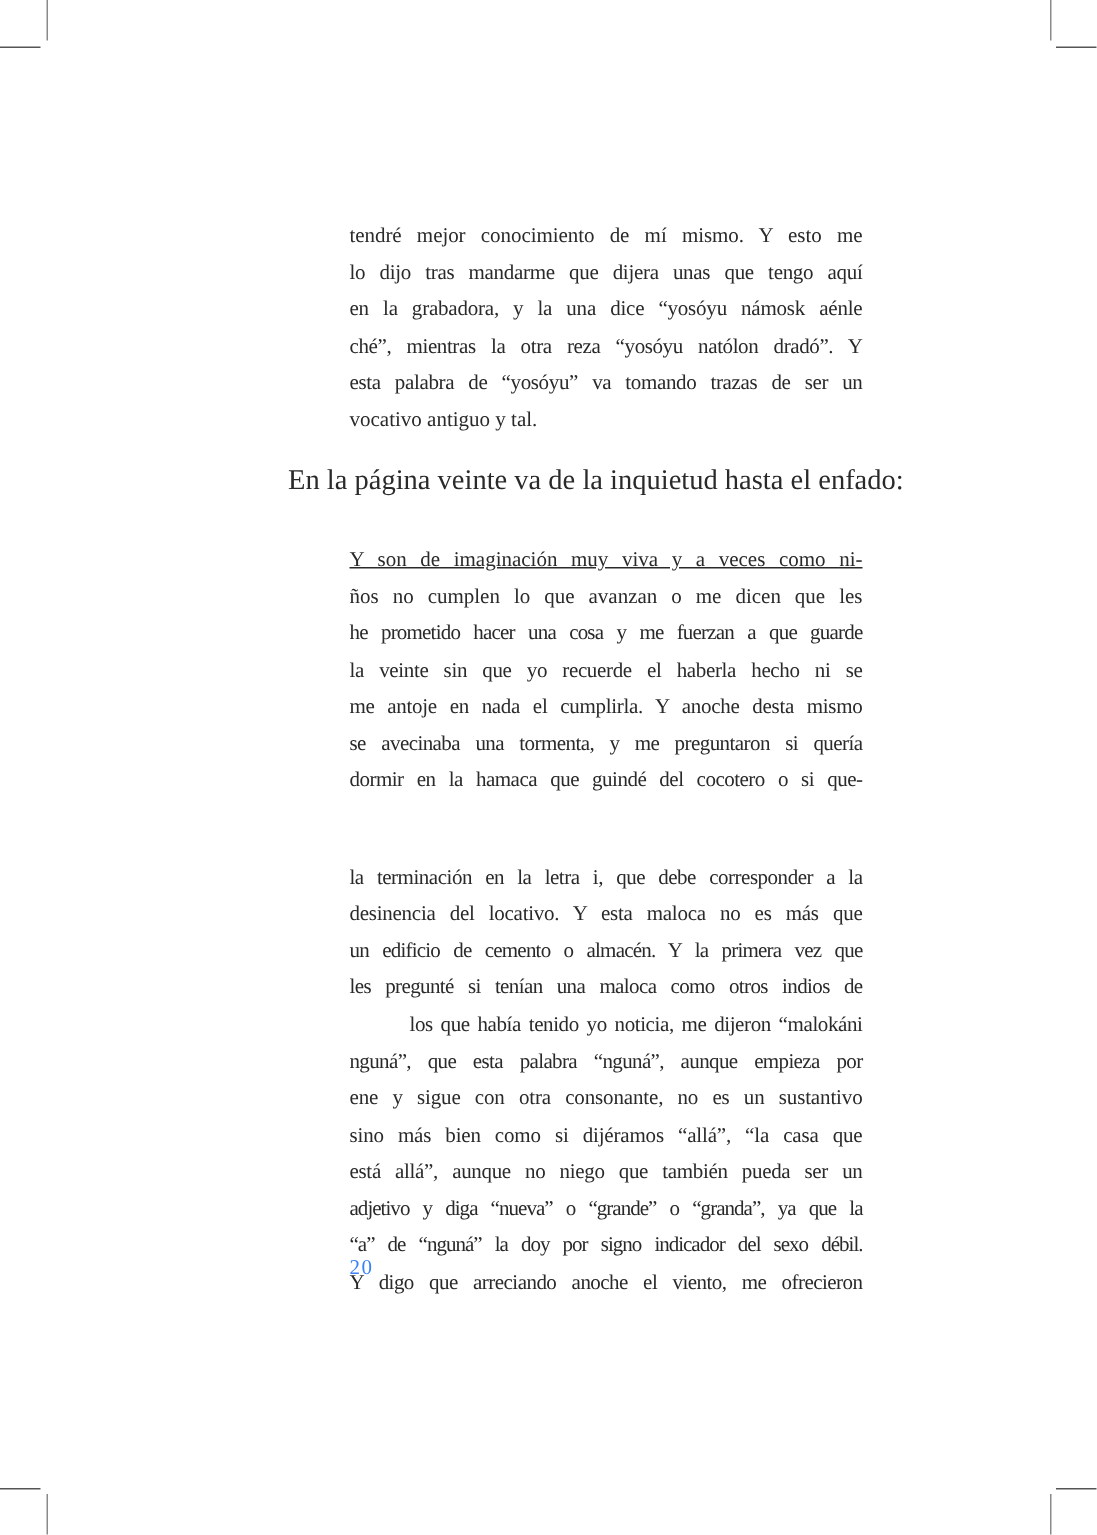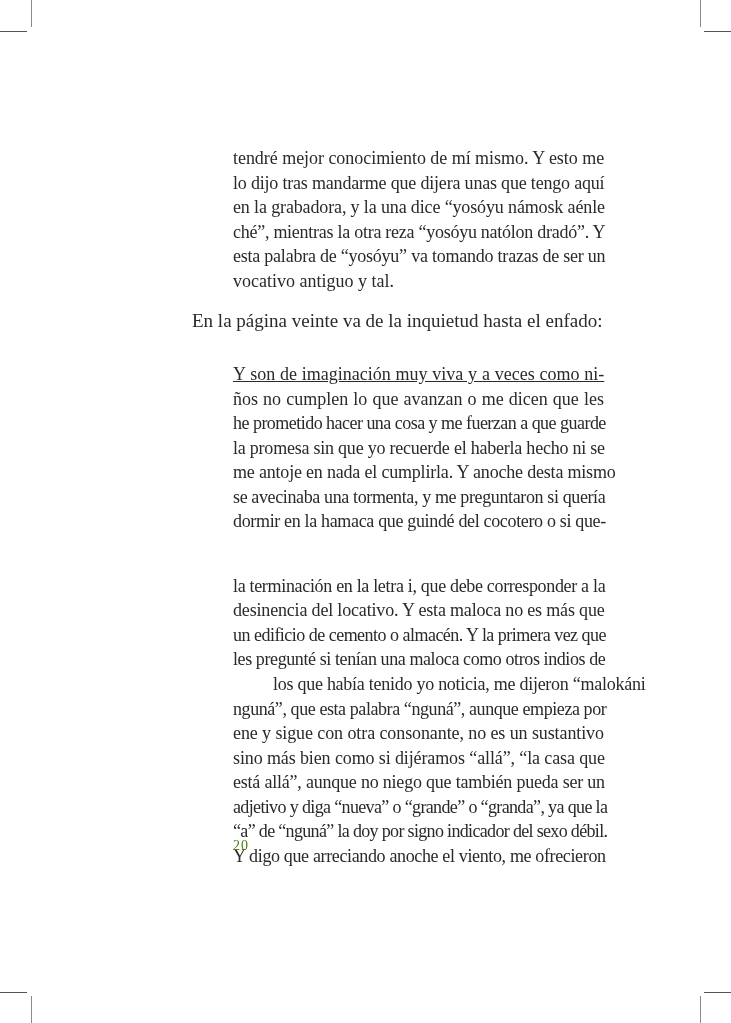--- a/index.html
+++ b/index.html
@@ -4,34 +4,34 @@
   <style>
     html, body { margin: 0; padding: 0; background: #ffffff; }
     body { width: 731px; height: 1023px; position: relative; overflow: hidden; }
     .page { position: absolute; left: 0; top: 0; width: 731px; height: 1023px; background: #ffffff; }
     .crop { position: absolute; background: #8a8a8a; }
     .crop.v { width: 1px; height: 27px; }
     .crop.h { height: 1px; width: 27px; background: #555; }
     .quote {
       position: absolute; left: 233px; width: 342px;
       font-family: "Liberation Serif", "DejaVu Serif", serif;
-      font-size: 18px; line-height: 24.55px; color: #2a2a2a;
+      font-size: 14px; line-height: 24.55px; color: #2a2a2a;
       text-align: justify; text-align-last: left;
     }
     .quote .line { display: block; white-space: nowrap; text-align: justify; text-align-last: justify; height: 24.55px; }
     .quote .line.last { text-align-last: left; }
     .narr {
       position: absolute; left: 192px; top: 309px;
       font-family: "Liberation Serif", "DejaVu Serif", serif;
       font-size: 19px; line-height: 24px; color: #2a2a2a; white-space: nowrap;
     }
     .folio {
       position: absolute; left: 233px; top: 838px;
       font-family: "Liberation Serif", "DejaVu Serif", serif;
-      font-size: 14px; color: #4d7c0f; letter-spacing: 1px;
+      font-size: 14px; color: #3b82f6; letter-spacing: 1px;
     }
   </style>
 </head>
 <body>
 
 <div class="page">
 
   <div class="crop v" style="left:31px; top:0;"></div>
   <div class="crop h" style="left:0; top:31px;"></div>
   <div class="crop v" style="left:700px; top:0;"></div>
@@ -49,21 +49,21 @@
     <span class="line" style="display: block; letter-spacing: -0.230769px;">esta palabra de “yosóyu” va tomando trazas de ser un</span>
     <span class="line last">vocativo antiguo y tal.</span>
   </div>
 
   <div class="narr">En la página veinte va de la inquietud hasta el enfado:</div>
 
   <div class="quote" id="q2" style="top:362px;">
     <span class="line" style="display: block; word-spacing: 0.3px; text-decoration: underline;">Y son de imaginación muy viva y a veces como ni-</span>
     <span class="line" style="display: block; word-spacing: 0.6px;">ños no cumplen lo que avanzan o me dicen que les</span>
     <span class="line" style="display: block; letter-spacing: -0.528302px;">he prometido hacer una cosa y me fuerzan a que guarde</span>
-    <span class="line" style="display: block; letter-spacing: -0.226415px;">la promesa sin que yo recuerde el haberla hecho ni se</span>
+    <span class="line" style="display: block; letter-spacing: -0.226415px;">la veinte sin que yo recuerde el haberla hecho ni se</span>
     <span class="line" style="display: block; letter-spacing: -0.192308px;">me antoje en nada el cumplirla. Y anoche desta mismo</span>
     <span class="line" style="display: block; letter-spacing: -0.377358px;">se avecinaba una tormenta, y me preguntaron si quería</span>
     <span class="line" style="display: block; letter-spacing: -0.339623px;">dormir en la hamaca que guindé del cocotero o si que-</span>
     <span class="line" style="display: block; letter-spacing: -0.321429px; margin-top: 40px;">la terminación en la letra i, que debe corresponder a la</span>
     <span class="line" style="display: block; letter-spacing: -0.173077px;">desinencia del locativo. Y esta maloca no es más que</span>
     <span class="line" style="display: block; letter-spacing: -0.518519px;">un edificio de cemento o almacén. Y la primera vez que</span>
     <span class="line" style="display: block; letter-spacing: -0.407407px;">les pregunté si tenían una maloca como otros indios de</span>
     <span class="line" style="display: block; letter-spacing: -0.264151px; margin-left: 40px;">los que había tenido yo noticia, me dijeron “malokáni</span>
     <span class="line" style="display: block; letter-spacing: -0.423077px;">nguná”, que esta palabra “nguná”, aunque empieza por</span>
     <span class="line" style="display: block; letter-spacing: -0.0961538px;">ene y sigue con otra consonante, no es un sustantivo</span>

